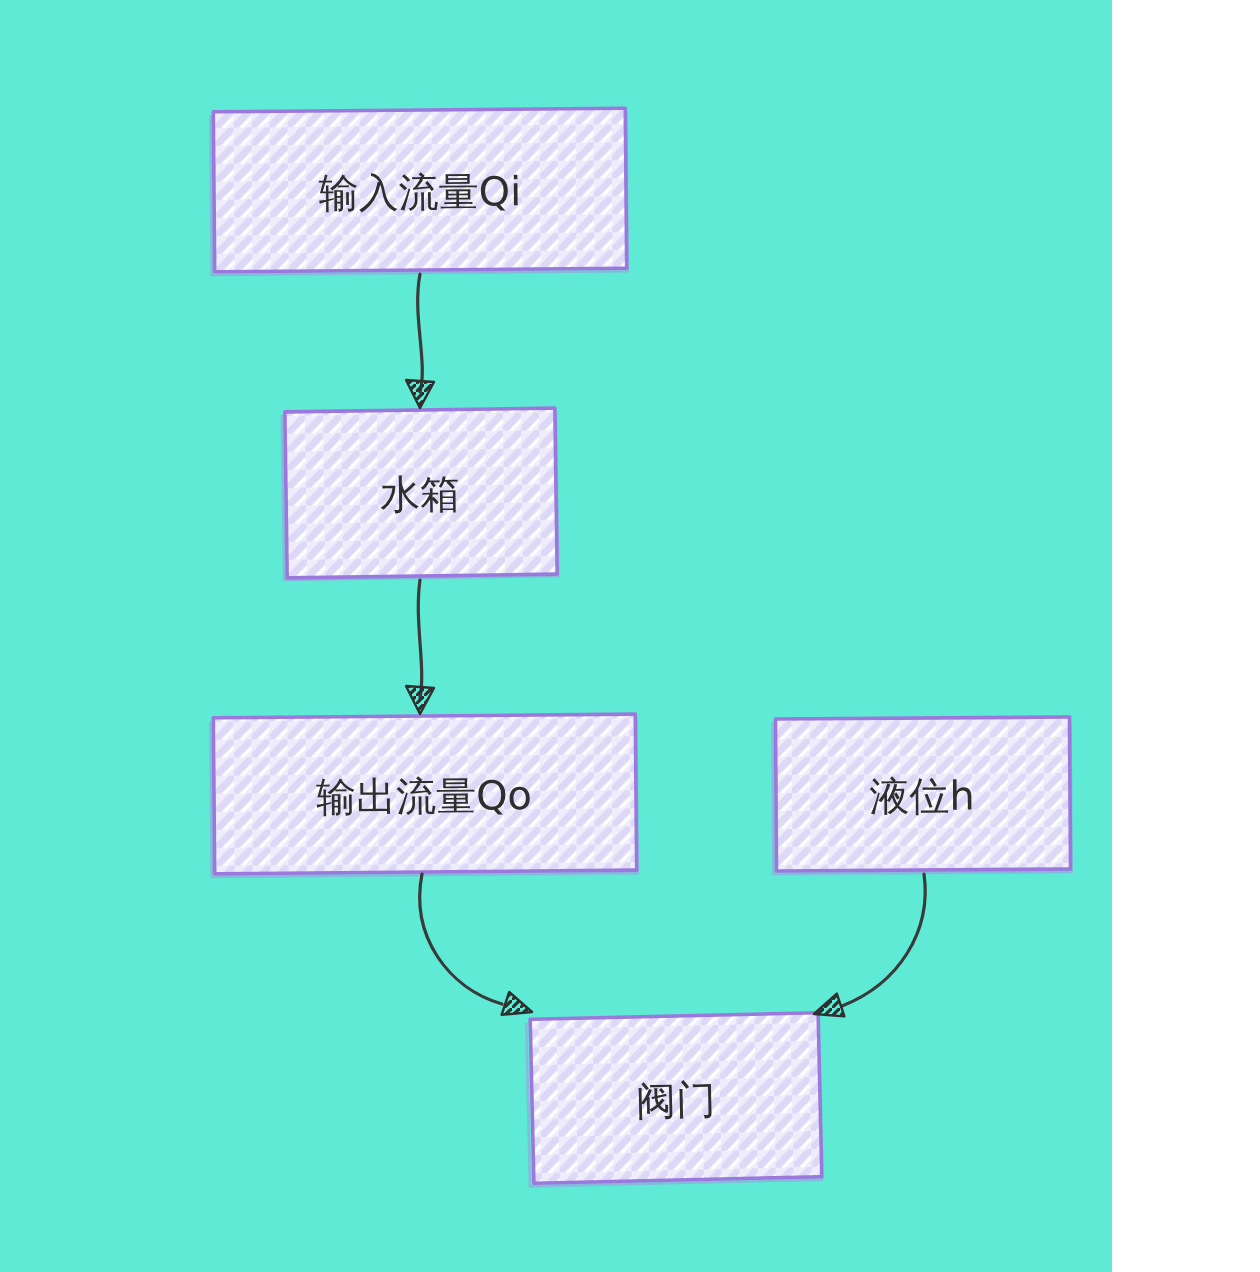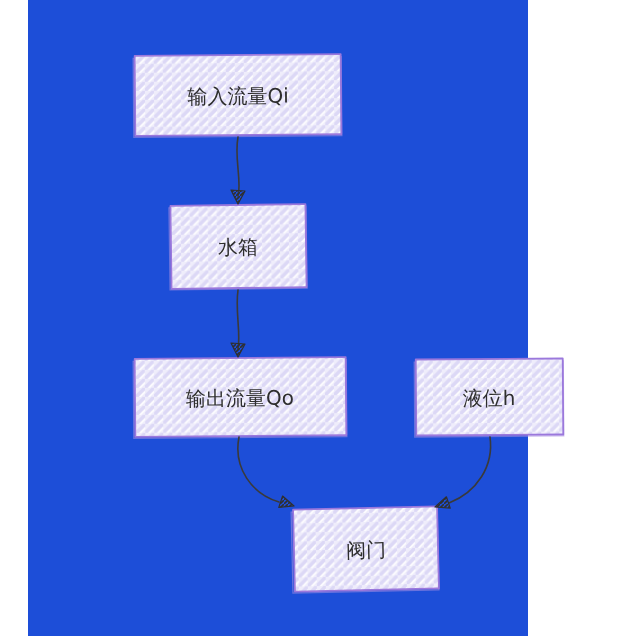--- a/index.html
+++ b/index.html
@@ -6,24 +6,23 @@
     margin: 0;
     padding: 0;
     background: #ffffff;
     width: 630px;
     height: 636px;
     overflow: hidden;
     font-family: "DejaVu Sans", "Liberation Sans", sans-serif;
   }
   .canvas {
     position: relative;
-    width: 500px;
+    width: 556px;
     height: 636px;
-    background: #1d4ed8;
-    margin-left: 28px;
+    background: #5eead4;
   }
   svg { display: block; }
   .box {
     fill: url(#hachure);
     stroke: #9b78dc;
     stroke-width: 1.8;
     stroke-linejoin: round;
   }
   .box-sketch {
     fill: none;

